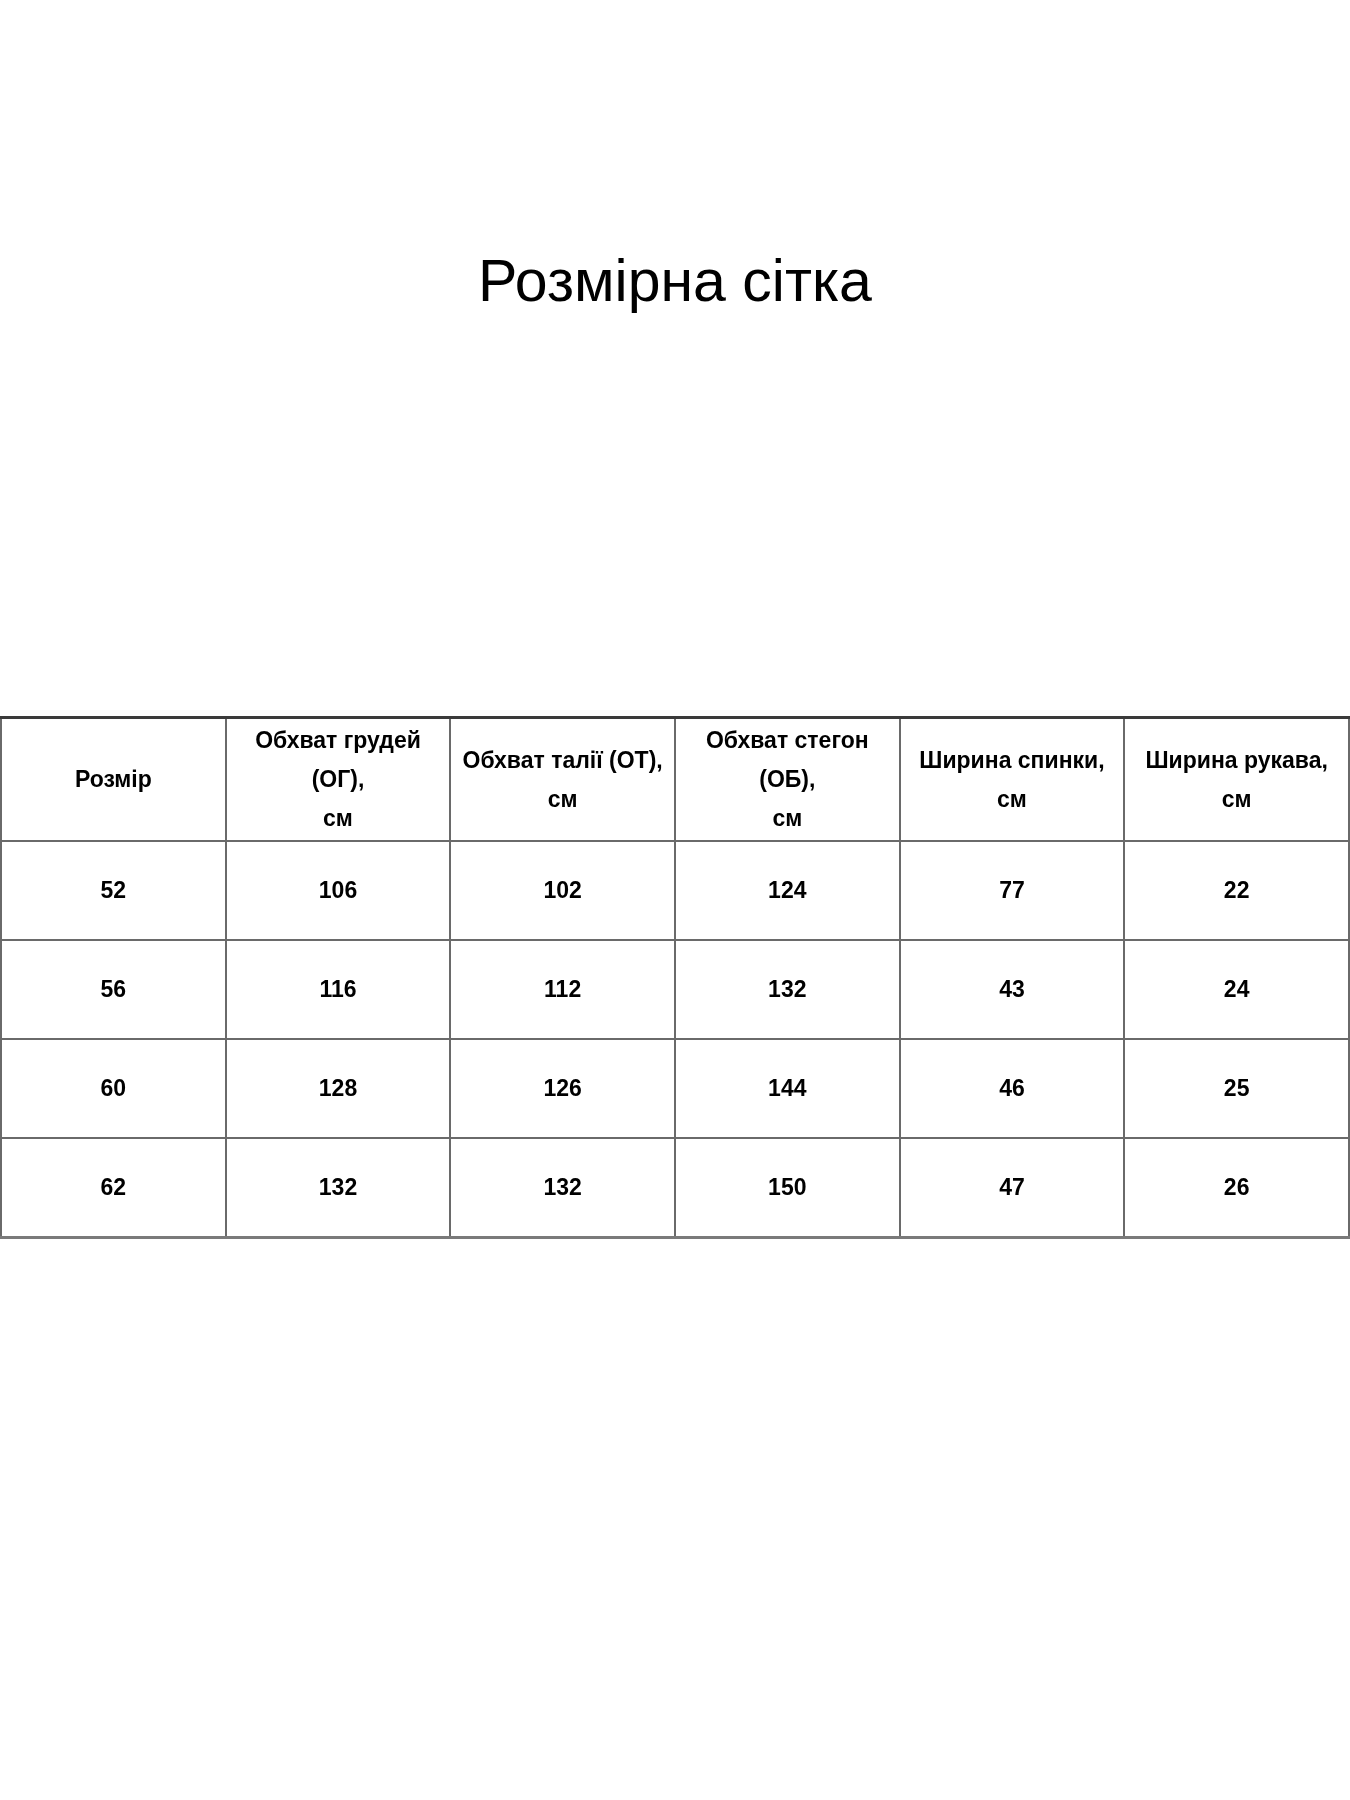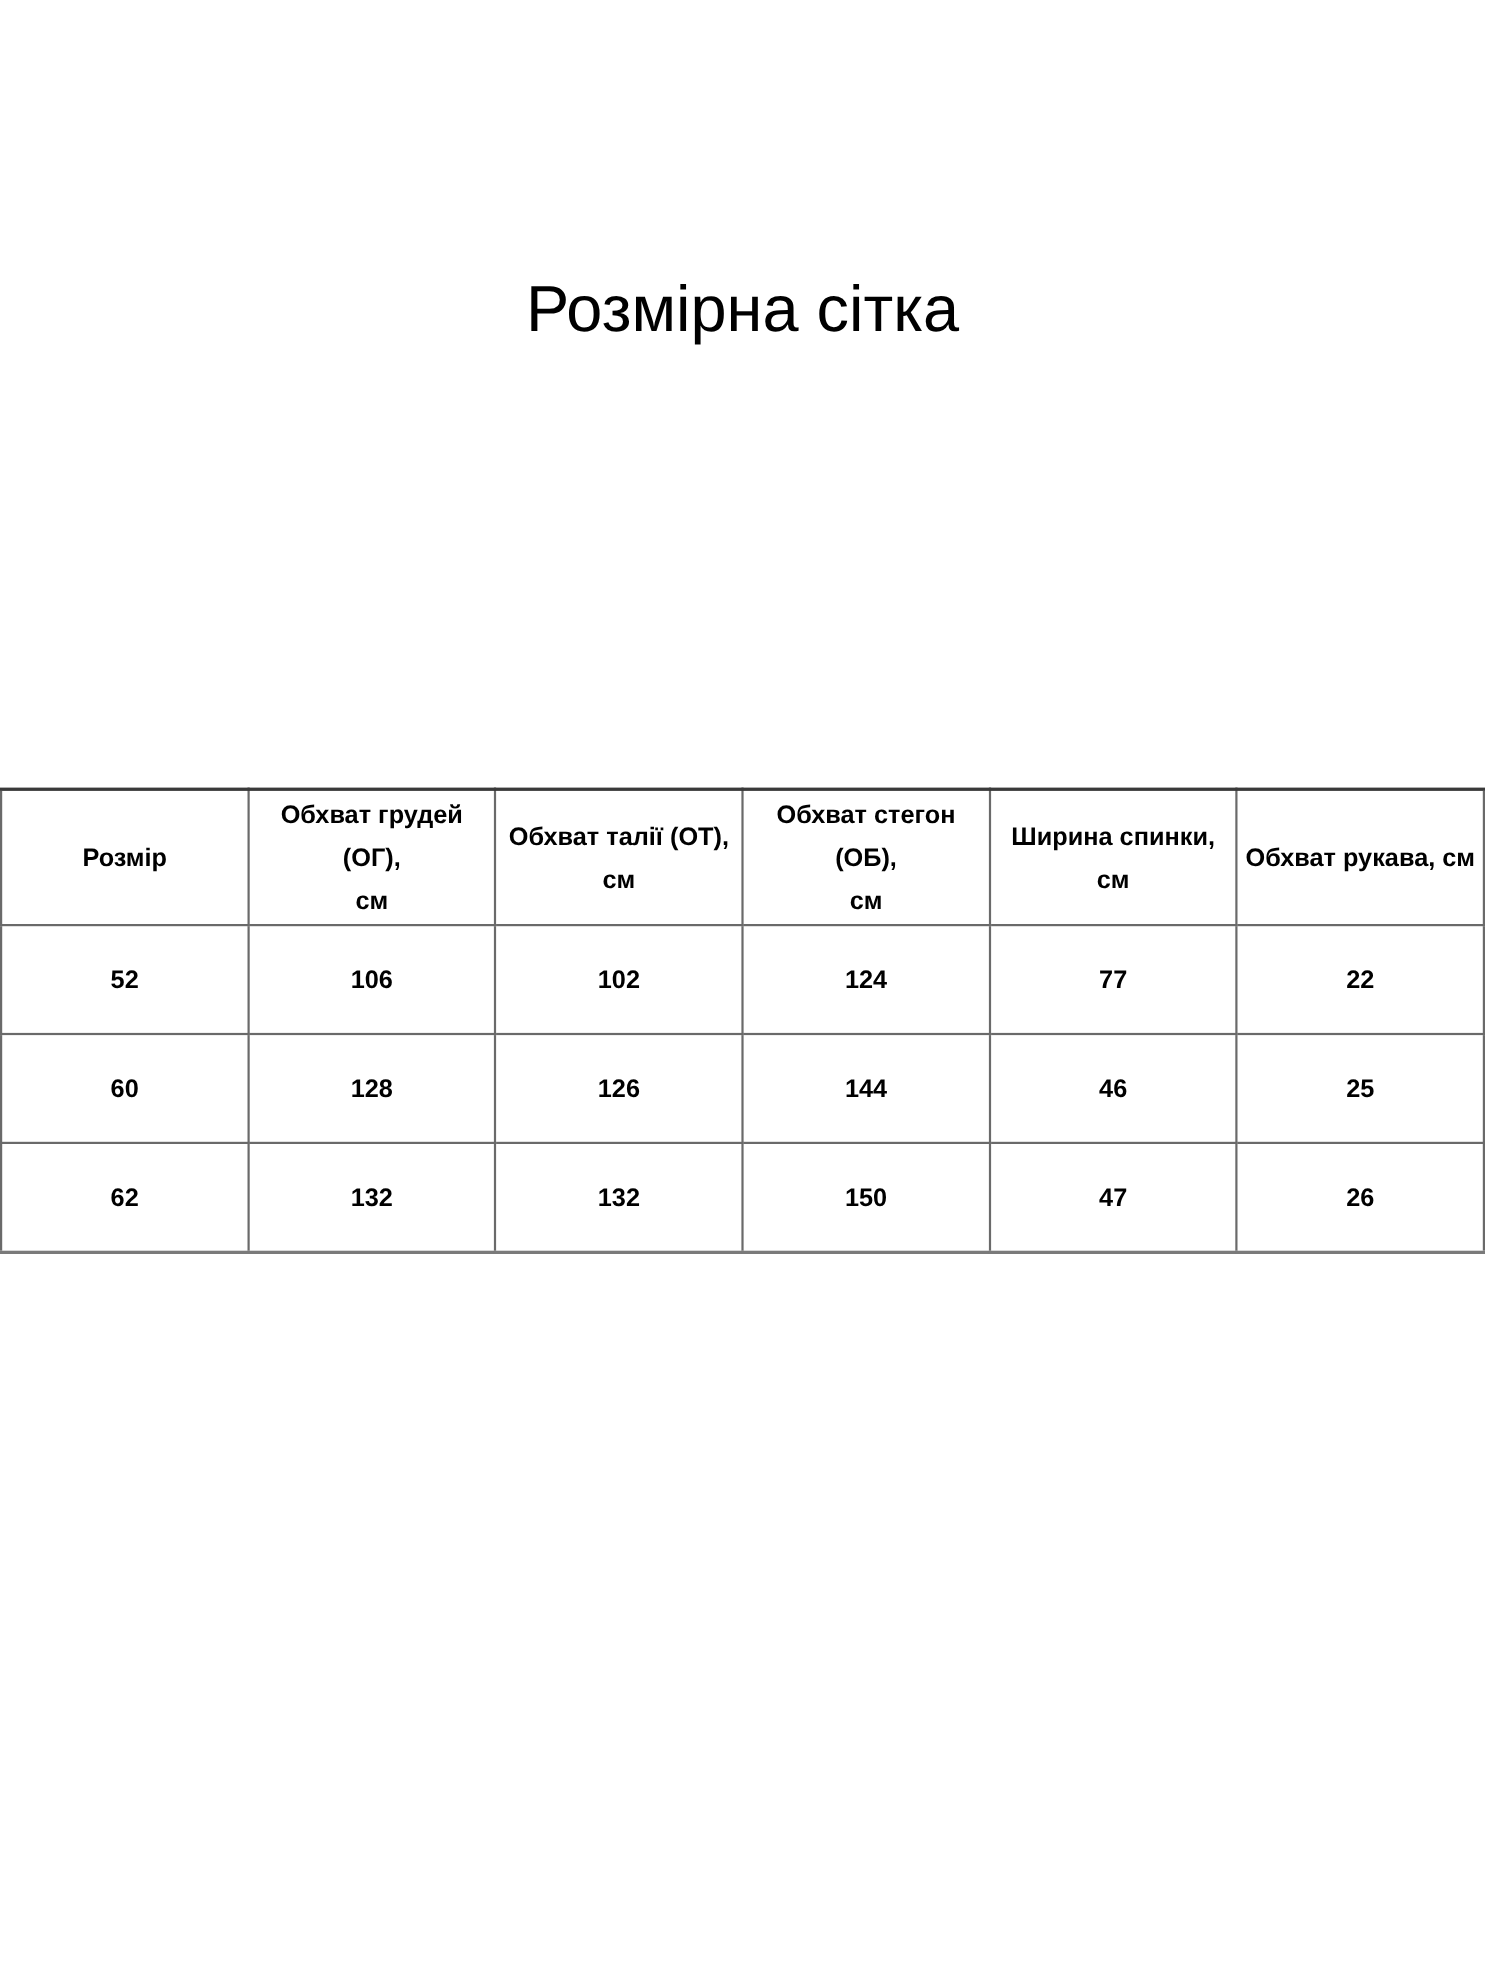--- a/index.html
+++ b/index.html
@@ -73,31 +73,39 @@
   <thead>
     <tr>
       <th>Розмір</th>
       <th>Обхват грудей (ОГ),
 см</th>
       <th>Обхват талії (ОТ),
 см</th>
       <th>Обхват стегон (ОБ),
 см</th>
       <th>Ширина спинки, см</th>
-      <th>Обхват рукава, см</th>
+      <th>Ширина рукава, см</th>
     </tr>
   </thead>
   <tbody>
     <tr>
       <td class="size-cell">52</td>
       <td>106</td>
       <td>102</td>
       <td>124</td>
       <td>77</td>
       <td>22</td>
+    </tr>
+    <tr>
+      <td class="size-cell">56</td>
+      <td>116</td>
+      <td>112</td>
+      <td>132</td>
+      <td>43</td>
+      <td>24</td>
     </tr>
     <tr>
       <td class="size-cell">60</td>
       <td>128</td>
       <td>126</td>
       <td>144</td>
       <td>46</td>
       <td>25</td>
     </tr>
     <tr>

